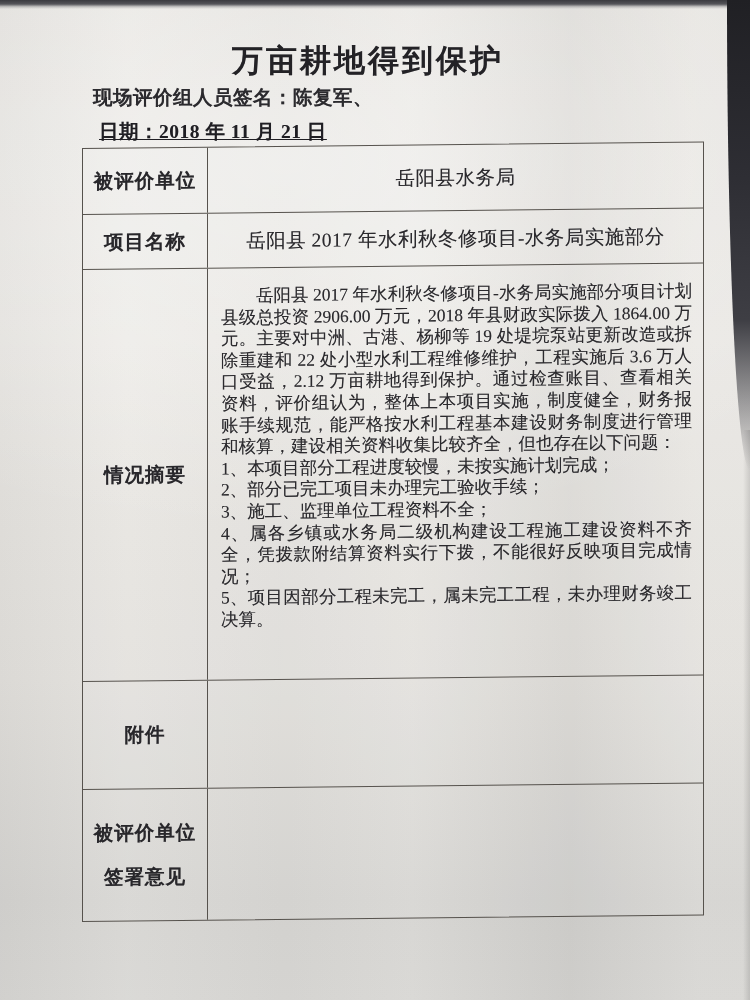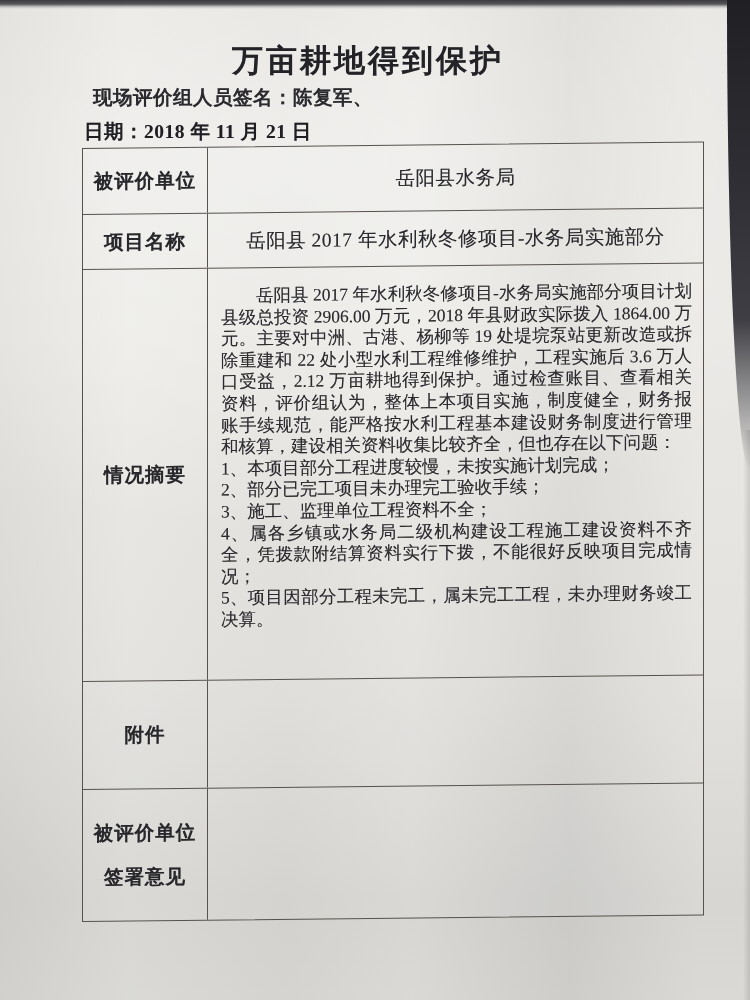--- a/index.html
+++ b/index.html
@@ -32,21 +32,21 @@
   }
   
   .doc{position:absolute;inset:0;color:#2b2a2e;}
   .doc .txt{text-shadow:0 0 0.6px rgba(43,42,46,0.4);}
   .title{
     position:absolute;top:40px;left:0;width:736px;text-align:center;
     font-size:31px;font-weight:600;letter-spacing:3px;color:#232226;
   }
   .hdr1{position:absolute;top:84px;left:93px;font-size:19.5px;letter-spacing:0.5px;font-weight:bold;}
   .hdr2{position:absolute;top:118px;left:84px;font-size:19.5px;letter-spacing:0.5px;display:flex;}
-  .hdr2 .date{font-weight:600;color:#1f1e23;}
+  .hdr2 .date{margin-left:15px;font-weight:600;color:#1f1e23;text-decoration:underline;}
   
   .tbl{
     position:absolute;left:82px;top:148px;width:620px;
     border:1.4px solid #56524d;
     transform:skewY(-0.6deg);transform-origin:0 0;
     background:rgba(255,255,255,0.06);
   }
   .row{display:flex;box-sizing:border-box;}
   .row + .row{border-top:1px solid #56524d;}
   .r1{height:65px;} .r2{height:55px;} .r3{height:412px;} .r4{height:108px;} .r5{height:132px;}

